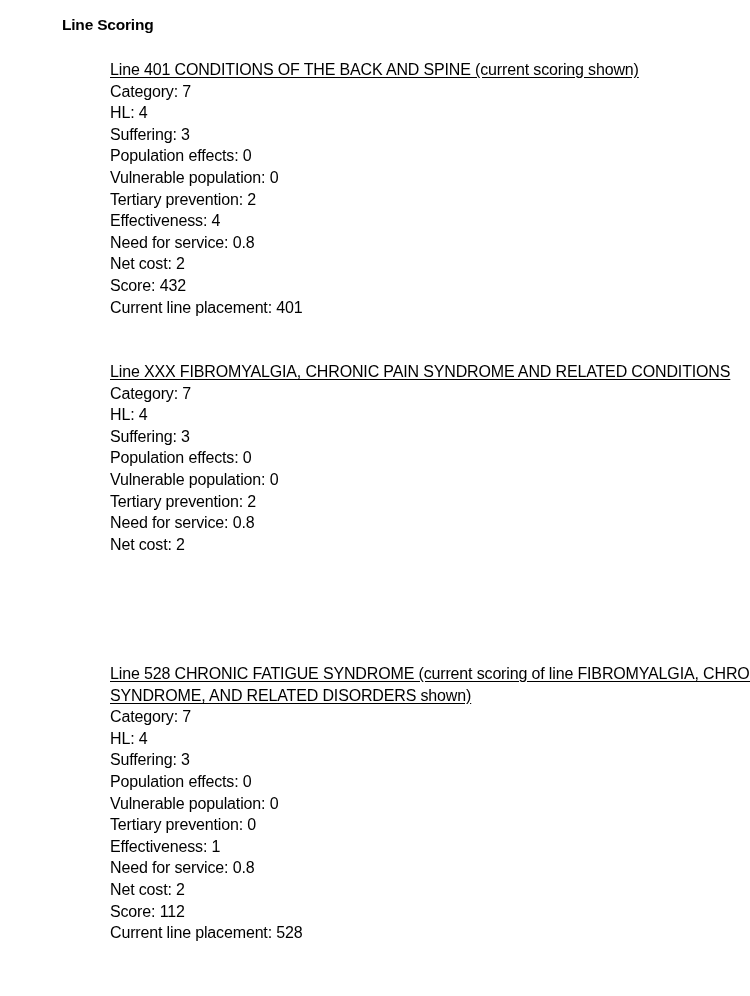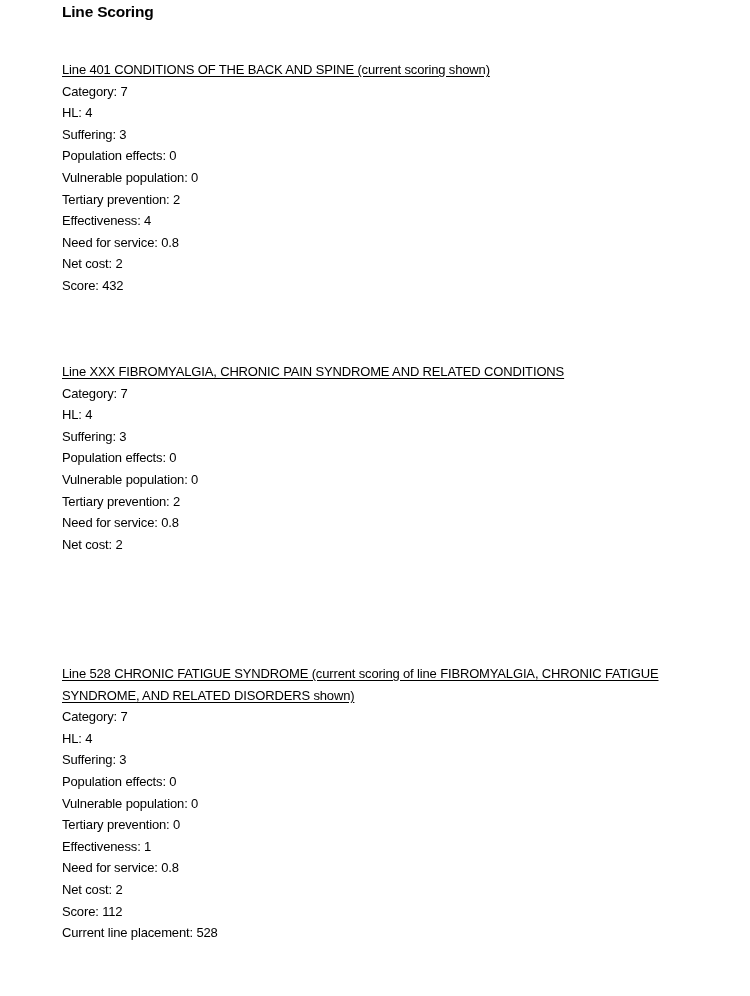--- a/index.html
+++ b/index.html
@@ -1,41 +1,42 @@
 <!DOCTYPE html>
 <html><head>
 <meta charset="utf-8">
 <style>
   html, body { margin:0; padding:0; background:#ffffff; }
   body { width:750px; height:996px; overflow:hidden; position:relative;
          font-family: "Liberation Sans", sans-serif; color:#000; }
   .page { position:absolute; left:62px; top:0; right:0; }
-  .title { position:absolute; top:3px; font-weight:bold; font-size:15.5px; letter-spacing:-0.2px; }
+  .title { position:absolute; top:16px; font-weight:bold; font-size:15.5px; letter-spacing:-0.2px; }
   .section { position:absolute; left:0; white-space:nowrap; }
-  .line { font-size:13px; line-height:21.6px; height:21.6px; letter-spacing:-0.15px; }
+  .line { font-size:16px; line-height:21.6px; height:21.6px; letter-spacing:-0.15px;margin-left:48px; }
   .hdr { text-decoration:underline; text-underline-offset:2px; }
 </style>
 </head>
 <body>
 
 <div class="page">
   <div class="title">Line Scoring</div>
 
   <div class="section" style="top:59px">
     <div class="line hdr">Line 401 CONDITIONS OF THE BACK AND SPINE (current scoring shown)</div>
     <div class="line">Category: 7</div>
     <div class="line">HL: 4</div>
     <div class="line">Suffering: 3</div>
     <div class="line">Population effects: 0</div>
     <div class="line">Vulnerable population: 0</div>
     <div class="line">Tertiary prevention: 2</div>
     <div class="line">Effectiveness: 4</div>
     <div class="line">Need for service: 0.8</div>
     <div class="line">Net cost: 2</div>
     <div class="line">Score: 432</div>
+    <div class="line">Current line placement:  401</div>
   </div>
 
   <div class="section" style="top:361px">
     <div class="line hdr">Line XXX FIBROMYALGIA, CHRONIC PAIN SYNDROME AND RELATED CONDITIONS</div>
     <div class="line">Category: 7</div>
     <div class="line">HL: 4</div>
     <div class="line">Suffering: 3</div>
     <div class="line">Population effects: 0</div>
     <div class="line">Vulnerable population: 0</div>
     <div class="line">Tertiary prevention: 2</div>

